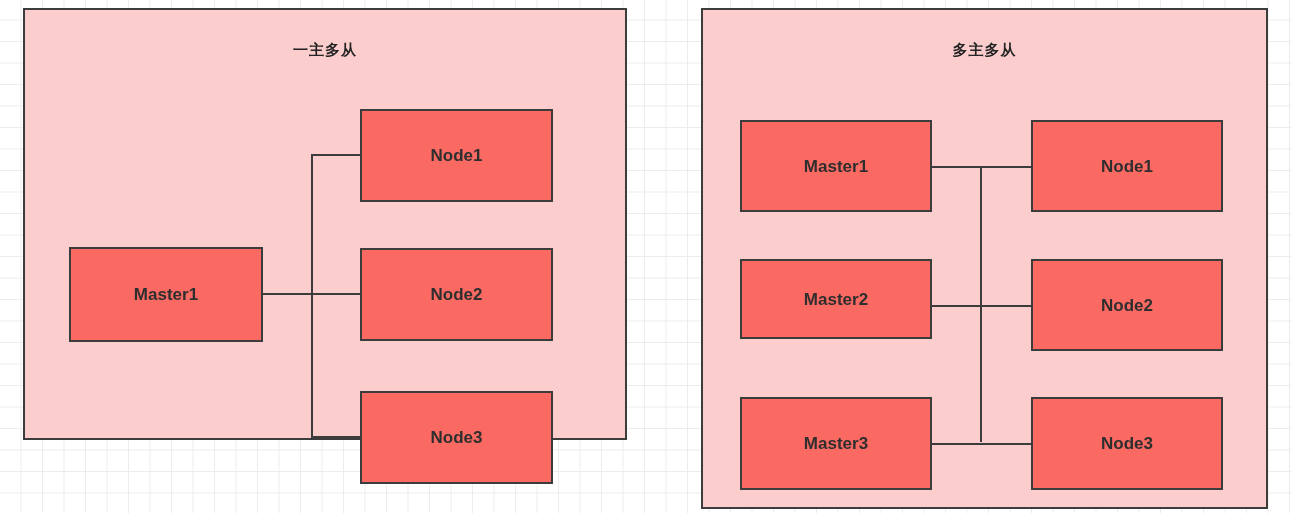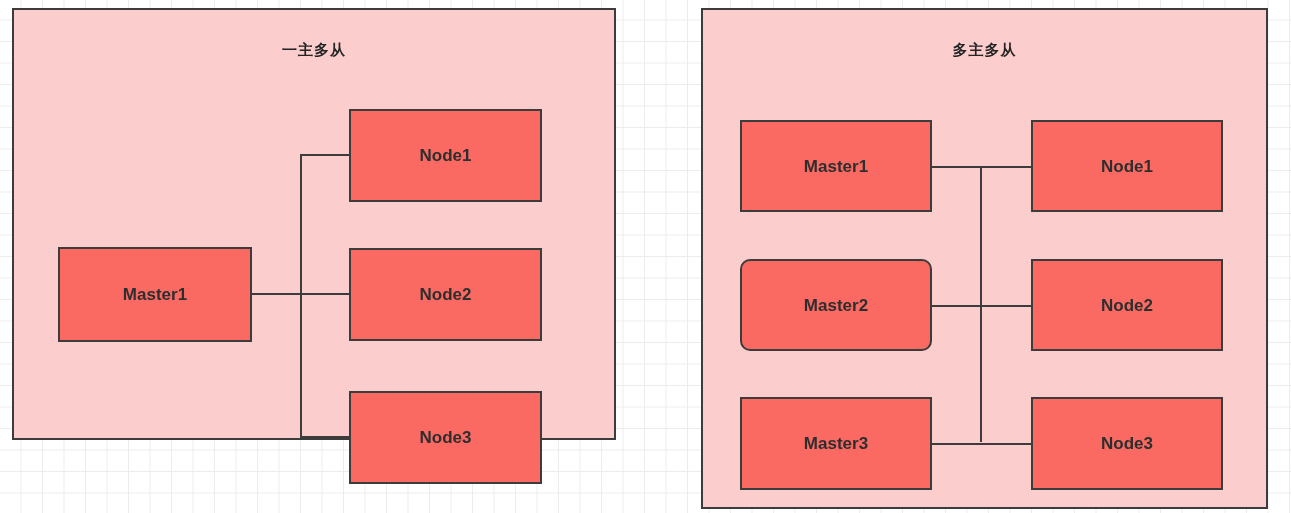--- a/index.html
+++ b/index.html
@@ -28,21 +28,21 @@
     background-position: -1px -2px;
   }
   
   .group-box {
     position: absolute;
     background: #fccdcd;
     border: 2px solid #3d3c3c;
     box-sizing: border-box;
   }
   #group-one-master {
-    left: 12px;
+    left: 23px;
     top: 8px;
     width: 604px;
     height: 432px;
   }
   #group-multi-master {
     left: 701px;
     top: 8px;
     width: 567px;
     height: 501px;
   }
@@ -128,21 +128,21 @@
   <div class="conn conn-h" style="left:228px; top:156px; width:100px;"></div>
 
   <div class="conn conn-h" style="left:228px; top:295px; width:100px;"></div>
 
   <div class="conn conn-h" style="left:228px; top:433px; width:100px;"></div>
 
   <div class="node-box" id="right-master1" style="left:37px; top:110px; width:192px; height:92px;">
     <span class="node-label">Master1</span>
   </div>
 
-  <div class="node-box" id="right-master2" style="left:37px; top:249px; width:192px; height:92px;border-radius:10px;">
+  <div class="node-box" id="right-master2" style="left:37px; top:249px; width:192px; height:80px;">
     <span class="node-label">Master2</span>
   </div>
 
   <div class="node-box" id="right-master3" style="left:37px; top:387px; width:192px; height:93px;justify-content:center;">
     <span class="node-label">Master3</span>
   </div>
 
   <div class="node-box" id="right-node1" style="left:328px; top:110px; width:192px; height:92px;">
     <span class="node-label">Node1</span>
   </div>

